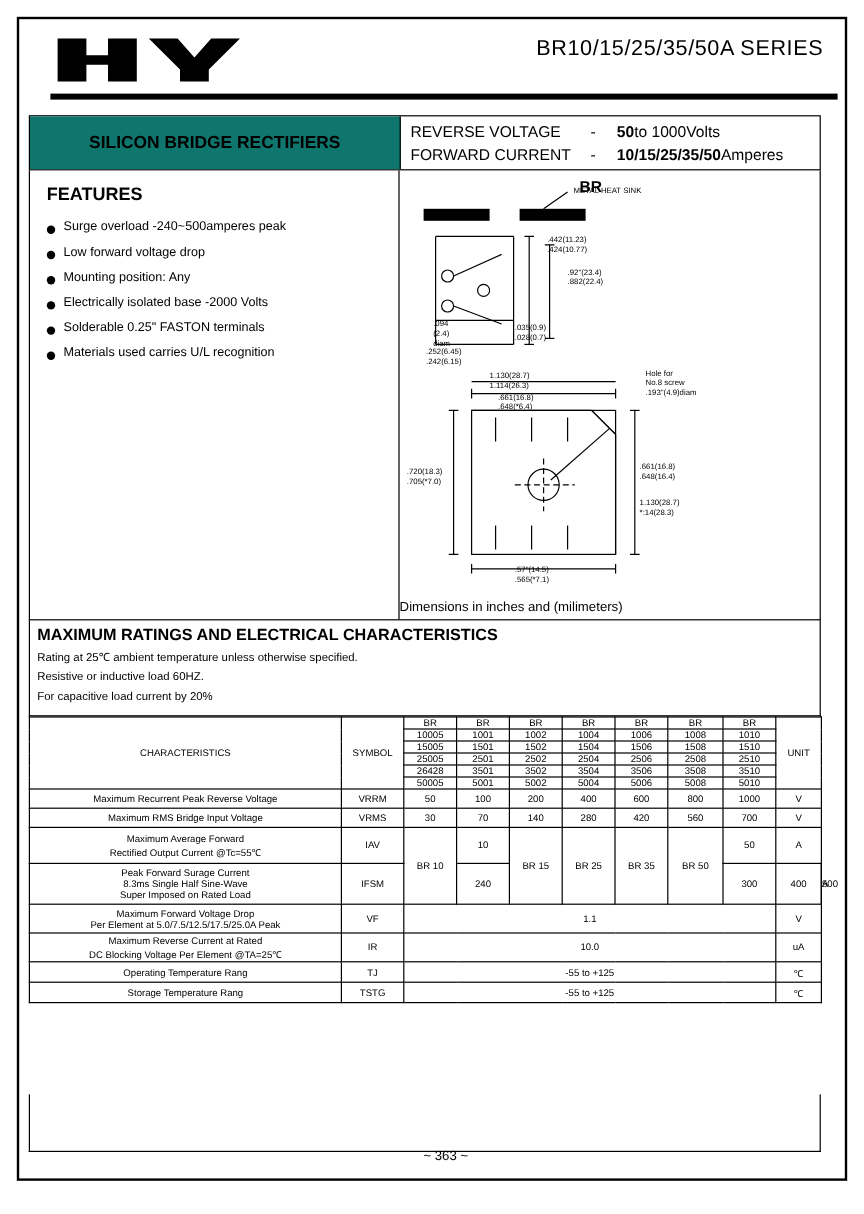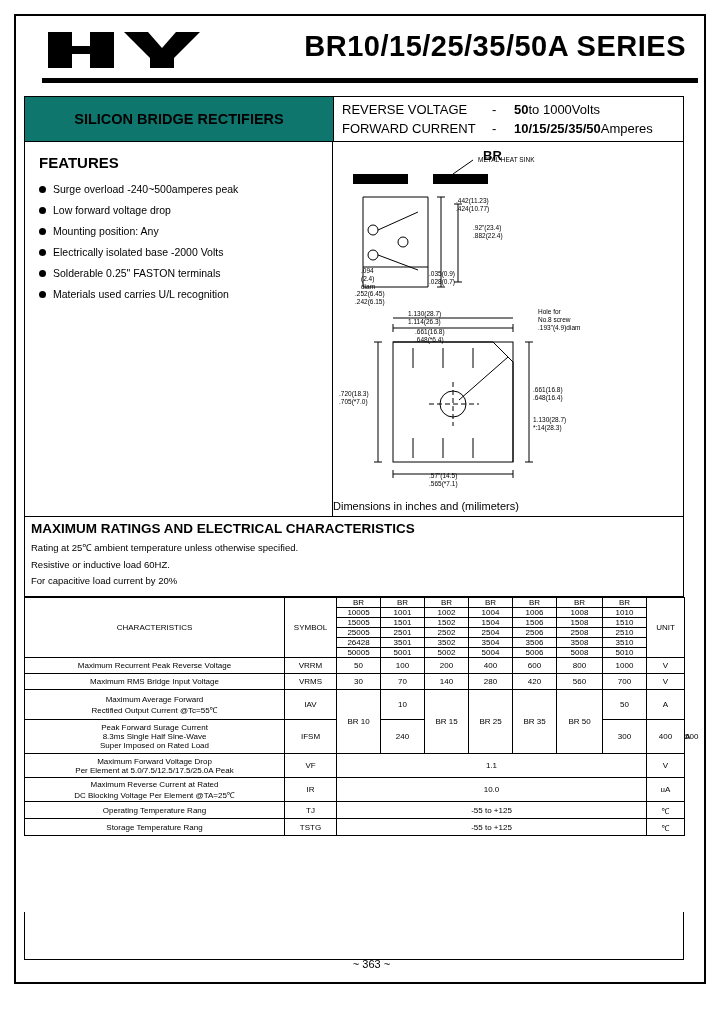--- a/index.html
+++ b/index.html
@@ -3,36 +3,36 @@
 <meta charset="utf-8">
 <style>
   html,body{margin:0;padding:0;background:#fff;}
   body{width:720px;height:1012px;font-family:"Liberation Sans",sans-serif;color:#000;}
   .page{position:relative;width:720px;height:1012px;box-sizing:border-box;padding:14px 14px 0 14px;}
   .outer{position:absolute;left:14px;top:14px;width:692px;height:970px;border:2px solid #000;box-sizing:border-box;}
   
   .hdr{position:absolute;left:24px;top:22px;width:672px;height:62px;}
   .logo{position:absolute;left:18px;top:6px;width:180px;height:44px;}
   .logo svg{display:block;}
-  .series{position:absolute;right:10px;top:8px;font-size:29px;font-weight:bold;letter-spacing:.5px;}
+  .series{position:absolute;right:10px;top:8px;font-size:18px;font-weight:normal;letter-spacing:.5px;}
   .hrule{position:absolute;left:18px;top:56px;width:656px;height:5px;background:#000;}
   
   .topbox{position:absolute;left:24px;top:96px;width:660px;height:46px;border:1.5px solid #000;box-sizing:border-box;display:flex;}
   .topleft{width:308px;background:#0f766e;border-right:1.5px solid #000;display:flex;align-items:center;justify-content:center;}
   .topleft span{font-size:14.5px;font-weight:bold;}
   .topright{flex:1;padding:3px 0 0 8px;font-size:13px;}
   .rline{display:flex;align-items:baseline;line-height:19px;}
   .rlabel{display:inline-block;width:150px;}
   .rdash{display:inline-block;width:22px;}
   .rv{font-weight:bold;}
   
   .midbox{position:absolute;left:24px;top:142px;width:660px;height:375px;border:1.5px solid #000;border-top:none;box-sizing:border-box;display:flex;}
   .features{width:308px;border-right:1.5px solid #000;box-sizing:border-box;padding:12px 10px 0 12px;}
   .features h2{font-size:15px;font-weight:bold;margin:0 0 12px 2px;}
-  .feat{font-size:10.5px;margin:0 0 9px 0;display:flex;align-items:flex-start;}
+  .feat{font-size:10.5px;margin:0 0 9px 0;display:flex;align-items:flex-end;}
   .bullet{display:inline-block;width:7px;height:7px;border-radius:50%;background:#000;margin:3px 7px 0 2px;flex:0 0 auto;}
   .drawing{flex:1;position:relative;}
   .drawing .brtitle{position:absolute;left:150px;top:6px;font-size:13px;font-weight:bold;}
   .dimnote{position:absolute;left:0;right:0;bottom:4px;text-align:left;font-size:11px;margin-top:40px;}
   .dtxt{position:absolute;font-size:6.5px;line-height:8px;white-space:nowrap;}
   
   .ratebox{position:absolute;left:24px;top:517px;width:660px;height:80px;border:1.5px solid #000;border-top:none;box-sizing:border-box;padding:4px 0 0 6px;}
   .ratebox h3{margin:0 0 5px 0;font-size:13.5px;font-weight:bold;}
   .ratebox p{margin:0 0 5px 0;font-size:9.5px;}
   

